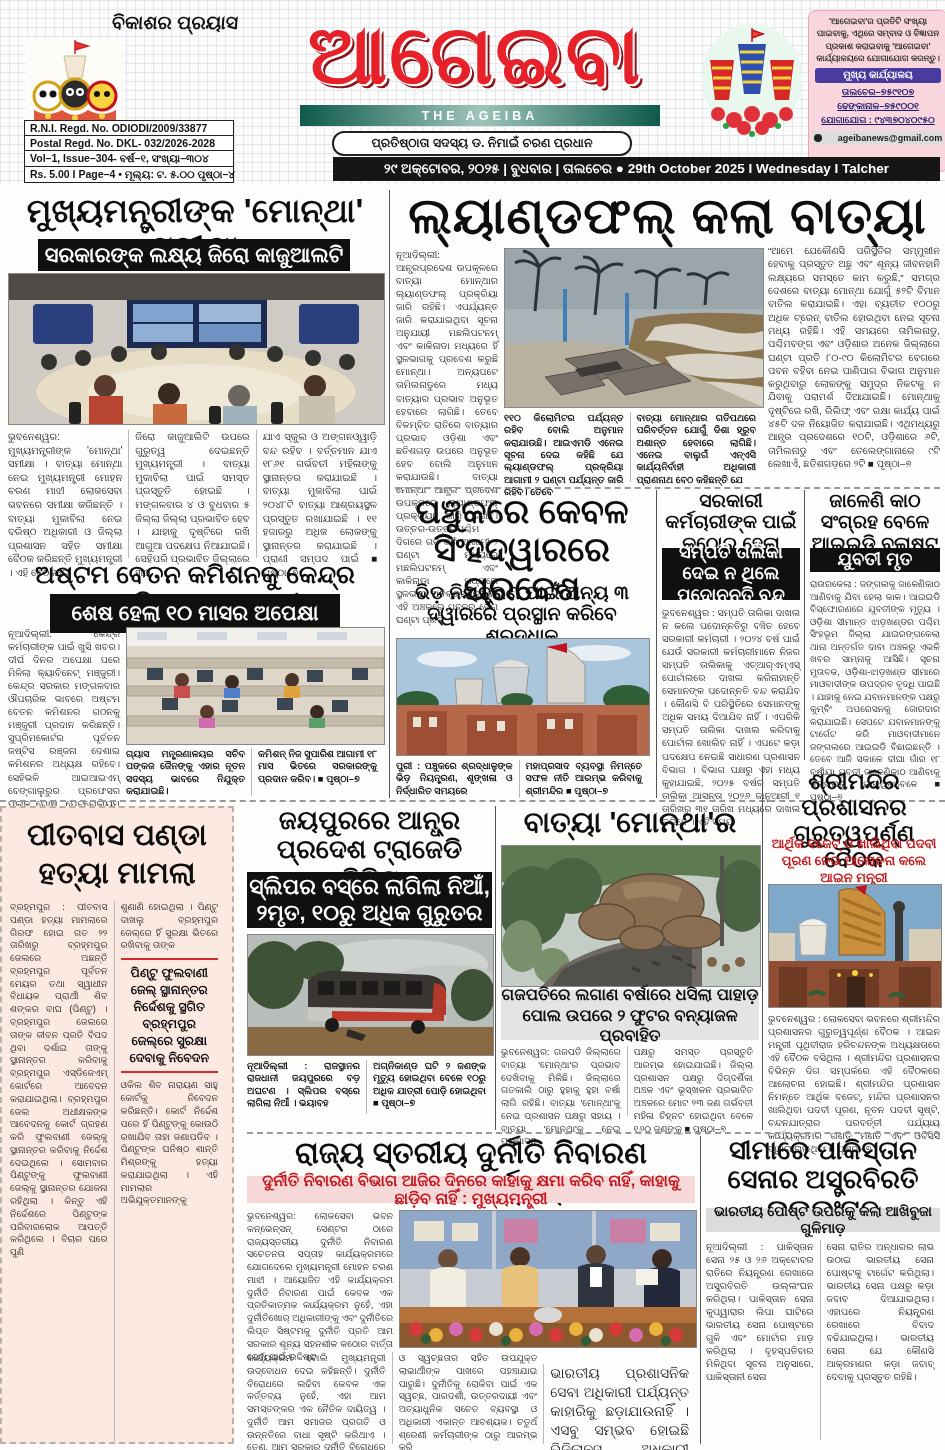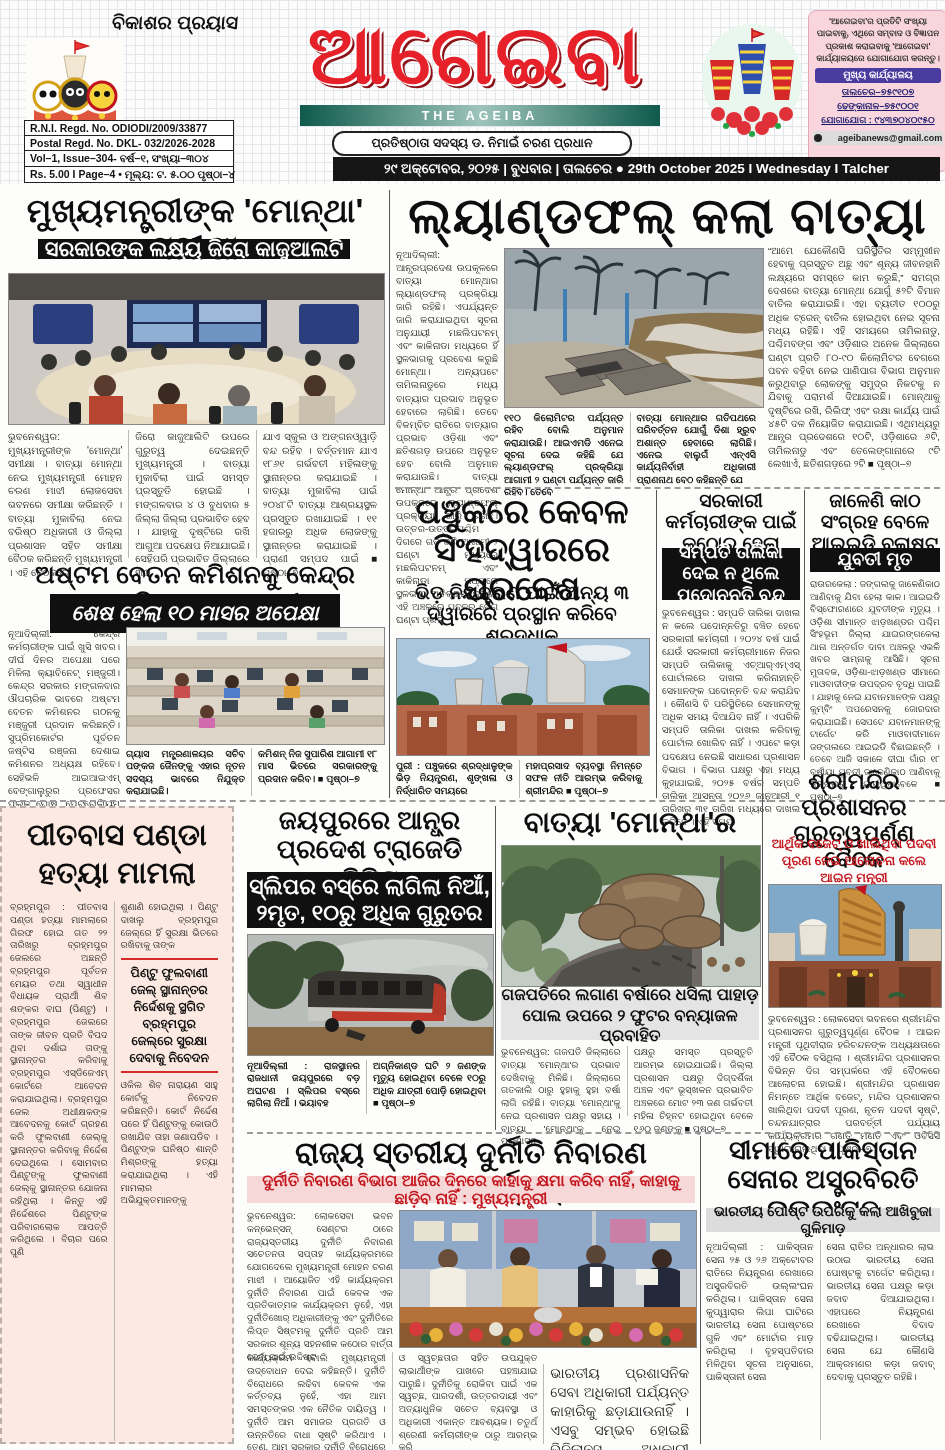--- a/index.html
+++ b/index.html
@@ -125,21 +125,21 @@
       <div>R.N.I. Regd. No. ODIODI/2009/33877</div>
       <div>Postal Regd. No. DKL- 032/2026-2028</div>
       <div>Vol–1, Issue–304- ବର୍ଷ–୧, ସଂଖ୍ୟା–୩୦୪</div>
       <div>Rs. 5.00 I Page–4 • ମୂଲ୍ୟ: ଟ. ୫.୦୦ ପୃଷ୍ଠା–୪</div>
     </div>
 
     <div class="abs date-bar" style="left:333px;top:157px;width:607px;height:24px;font-size:13.5px;">୨୯ ଅକ୍ଟୋବର, ୨୦୨୫ | ବୁଧବାର | ତାଲଚେର ● 29th October 2025 I Wednesday I Talcher</div>
   </div>
 
   <div class="abs hl" style="left:6px;top:192px;width:378px;height:42px;font-size:33px;">ମୁଖ୍ୟମନ୍ତ୍ରୀଙ୍କ 'ମୋନ୍‌ଥା' ସମୀକ୍ଷା</div>
-  <div class="abs bar-black" style="left:38px;top:239px;width:312px;height:20px;font-size:21px;">ସରକାରଙ୍କ ଲକ୍ଷ୍ୟ ଜିରୋ କାଜୁଆଲଟି</div>
+  <div class="abs bar-black" style="left:38px;top:239px;width:312px;height:32px;font-size:21px;">ସରକାରଙ୍କ ଲକ୍ଷ୍ୟ ଜିରୋ କାଜୁଆଲଟି</div>
   <div class="abs photo-frame" style="left:8px;top:273px;width:375px;height:150px;">
     <svg class="photo" viewBox="0 0 375 150" preserveAspectRatio="none">
       <rect width="375" height="150" fill="#cfcbc4"></rect>
       <rect width="375" height="26" fill="#4e4a45"></rect>
       <rect x="24" y="30" width="60" height="40" rx="4" fill="#2b3f7e"></rect>
       <rect x="290" y="30" width="60" height="40" rx="4" fill="#2b3f7e"></rect>
       <rect x="118" y="26" width="140" height="48" fill="#1d2a52"></rect>
       <rect x="124" y="30" width="60" height="18" fill="#7ea4cf"></rect>
         <rect x="190" y="30" width="62" height="18" fill="#9db8d8"></rect>
       <rect x="124" y="50" width="60" height="18" fill="#8fb0d4"></rect>
@@ -209,21 +209,21 @@
     </svg>
   </div>
   <div class="abs body-txt" style="left:768px;top:244px;width:172px;height:242px;font-size:9.8px;">“ଆମେ ଯେକୌଣସି ପରିସ୍ଥିତିର ସମ୍ମୁଖୀନ ହେବାକୁ ପ୍ରସ୍ତୁତ ଅଛୁ ଏବଂ ଶୂନ୍ୟ ଜୀବନହାନି ଲକ୍ଷ୍ୟରେ ସମସ୍ତେ କାମ କରୁଛି,” ସମଗ୍ର ଦେଶରେ ବାତ୍ୟା ମୋନ୍‌ଥା ଯୋଗୁଁ ୫୨ଟି ବିମାନ ବାତିଲ କରାଯାଇଛି। ଏହା ବ୍ୟତୀତ ୧୦୦ରୁ ଅଧିକ ଟ୍ରେନ୍ ବାତିଲ ହୋଇଥିବା ନେଇ ସୂଚନା ମଧ୍ୟ ରହିଛି। ଏହି ସମୟରେ ତାମିଲନାଡୁ, ପଶ୍ଚିମବଙ୍ଗ ଏବଂ ଓଡ଼ିଶାର ଅନେକ ଜିଲ୍ଲାରେ ଘଣ୍ଟା ପ୍ରତି ୮୦-୯୦ କିଲୋମିଟର ବେଗରେ ପବନ ବହିବା ନେଇ ପାଣିପାଗ ବିଭାଗ ଅନୁମାନ କରୁଥିବାରୁ ଲୋକଙ୍କୁ ସମୁଦ୍ର ନିକଟକୁ ନ ଯିବାକୁ ପରାମର୍ଶ ଦିଆଯାଇଛି। ମୋନ୍‌ଥାକୁ ଦୃଷ୍ଟିରେ ରଖି, ରିଲିଫ୍ ଏବଂ ରକ୍ଷା କାର୍ଯ୍ୟ ପାଇଁ ୪୫ଟି ଦଳ ନିୟୋଜିତ କରାଯାଇଛି। ଏଥିମଧ୍ୟରୁ ଆନ୍ଧ୍ର ପ୍ରଦେଶରେ ୧୦ଟି, ଓଡ଼ିଶାରେ ୬ଟି, ତାମିଲନାଡୁ ଏବଂ ତେଲେଙ୍ଗାନାରେ ୯ଟି ଲେଖାଏଁ, ଛତିଶଗଡ଼ରେ ୨ଟି  ■ ପୃଷ୍ଠା–୭</div>
   <div class="abs cols" style="left:504px;top:412px;width:258px;height:70px;">
     <div class="col caption">୧୧୦ କିଲୋମିଟର ପର୍ଯ୍ୟନ୍ତ ରହିବ ବୋଲି ଅନୁମାନ କରାଯାଉଛି। ଆଇଏମଡି ଏନେଇ ସୂଚନା ଦେଇ କହିଛି ଯେ ଲ୍ୟାଣ୍ଡଫଲ୍ ପ୍ରକ୍ରିୟା ଆଗାମୀ ୨ ଘଣ୍ଟା ପର୍ଯ୍ୟନ୍ତ ଜାରି ରହିବ। ତେବେ</div>
     <div class="col caption">ବାତ୍ୟା ମୋନ୍‌ଥାର ଗତିପଥରେ ପରିବର୍ତ୍ତନ ଯୋଗୁଁ ଦିଶା ହ୍ରୁବ ଅଶାନ୍ତ ହେବାରେ ଲାଗିଛି। ଏନେଇ ବାଲୁଗଁ ଏନ୍‌ଏସି କାର୍ଯ୍ୟନିର୍ବାହୀ ଅଧିକାରୀ ପ୍ରାଣନାଥ ବେଠ କହିଛନ୍ତି ଯେ</div>
   </div>
   <div class="abs sep-h" style="left:395px;top:487px;width:545px;"></div>
 
   <div class="abs hl" style="left:6px;top:560px;width:378px;height:30px;font-size:25px;">ଅଷ୍ଟମ ବେତନ କମିଶନକୁ କେନ୍ଦ୍ର କ୍ୟାବିନେଟ୍‌ର ମଞ୍ଜୁରୀ</div>
-  <div class="abs bar-black" style="left:50px;top:594px;width:290px;height:39px;font-size:21px;font-style:italic;">ଶେଷ ହେଲା ୧୦ ମାସର ଅପେକ୍ଷା</div>
+  <div class="abs bar-black" style="left:50px;top:594px;width:290px;height:39px;font-size:21px;">ଶେଷ ହେଲା ୧୦ ମାସର ଅପେକ୍ଷା</div>
   <div class="abs body-txt" style="left:8px;top:627px;width:112px;height:166px;font-size:9.6px;">ନୂଆଦିଲ୍ଲୀ: କେନ୍ଦ୍ର କର୍ମଚାରୀଙ୍କ ପାଇଁ ଖୁସି ଖବର। ଦୀର୍ଘ ଦିନର ଅପେକ୍ଷା ପରେ ମିଳିଲା କ୍ୟାବିନେଟ୍ ମଞ୍ଜୁରୀ। କେନ୍ଦ୍ର ସରକାର ମଙ୍ଗଳବାର ଔପଚାରିକ ଭାବରେ ଅଷ୍ଟମ ବେତନ କମିଶନର ଗଠନକୁ ମଞ୍ଜୁରୀ ପ୍ରଦାନ କରିଛନ୍ତି। ସୁପ୍ରିମକୋର୍ଟର ପୂର୍ବତନ ଜଷ୍ଟିସ ରଞ୍ଜନା ଦେଶାଇ କମିଶନର ଅଧ୍ୟକ୍ଷ ରହିବେ। ସେହିଭଳି ଆଇଆଇଏମ୍ ବେଙ୍ଗାଲୁରୁର ପ୍ରଫେସର ପୁଲକ ଘୋଷ ,ପେଟ୍ରୋଲିୟମ ଏବଂ ପ୍ରାକୃତିକ</div>
   <div class="abs photo-frame" style="left:126px;top:627px;width:257px;height:116px;">
     <svg class="photo" viewBox="0 0 257 116" preserveAspectRatio="none">
       <rect width="257" height="116" fill="#ded7c9"></rect>
       <rect width="257" height="18" fill="#f2f0ea"></rect>
       <g fill="#cfd8de">
           <rect x="10" y="4" width="30" height="8"></rect>
           <rect x="70" y="4" width="30" height="8"></rect>
           <rect x="130" y="4" width="30" height="8"></rect>
           <rect x="190" y="4" width="30" height="8"></rect>

